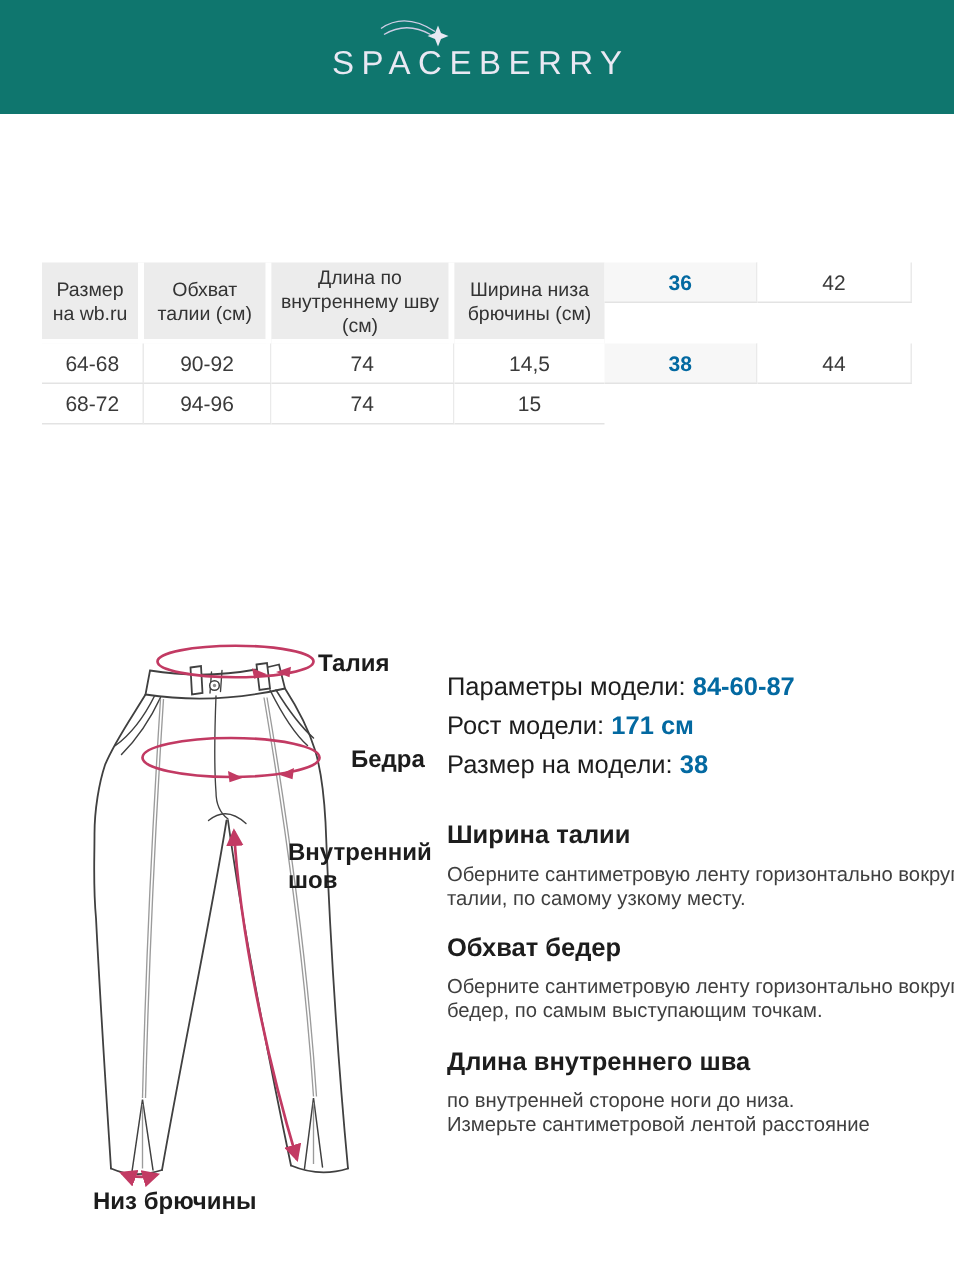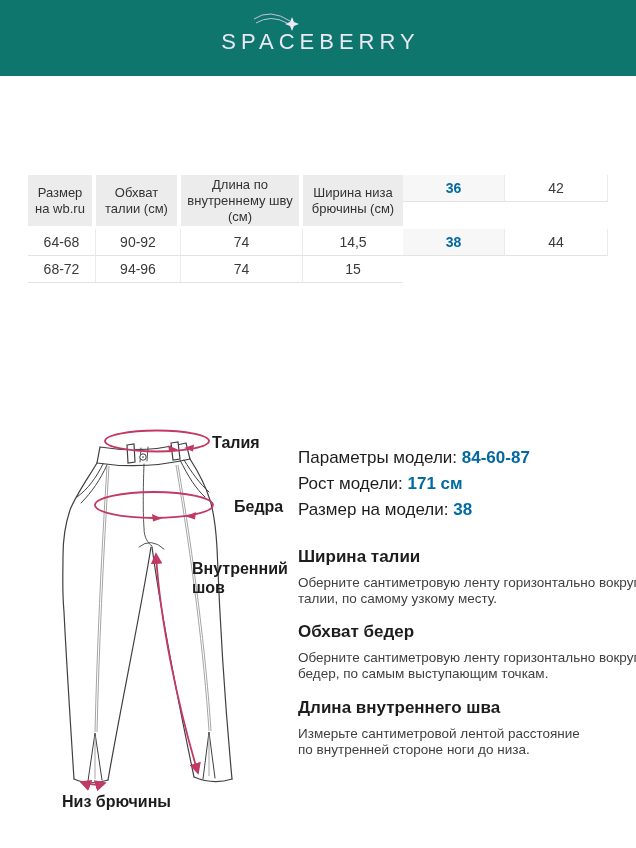--- a/index.html
+++ b/index.html
@@ -190,17 +190,17 @@
   </div>
 
   <div class="section sec-hips">
     <div class="sec-title">Обхват бедер</div>
     <div class="sec-line">Оберните сантиметровую ленту горизонтально вокруг</div>
     <div class="sec-line">бедер, по самым выступающим точкам.</div>
   </div>
 
   <div class="section sec-inseam">
     <div class="sec-title">Длина внутреннего шва</div>
+    <div class="sec-line">по внутренней стороне ноги до низа.</div>
     <div class="sec-line">Измерьте сантиметровой лентой расстояние</div>
-    <div class="sec-line">по внутренней стороне ноги до низа.</div>
   </div>
 
 </div>
 
 </body></html>

